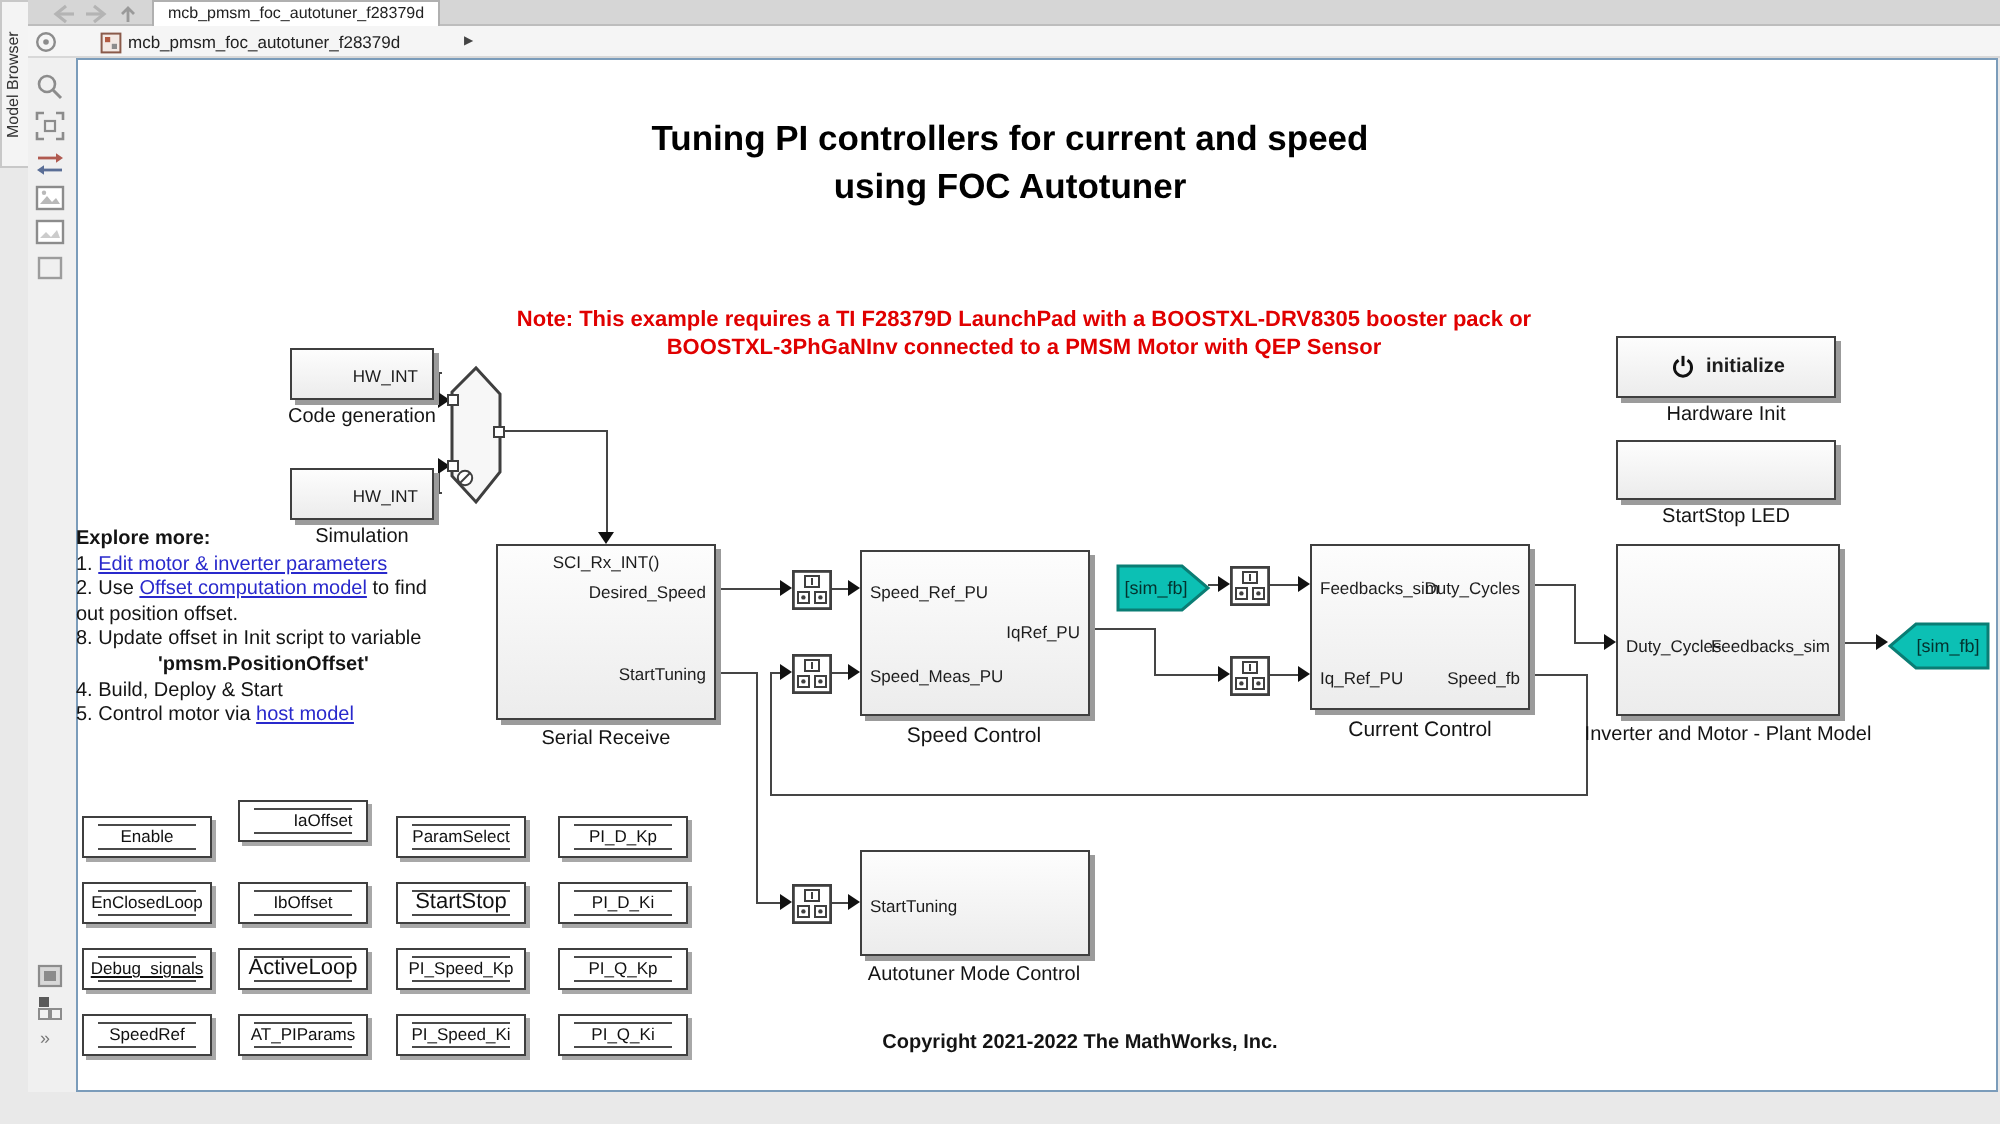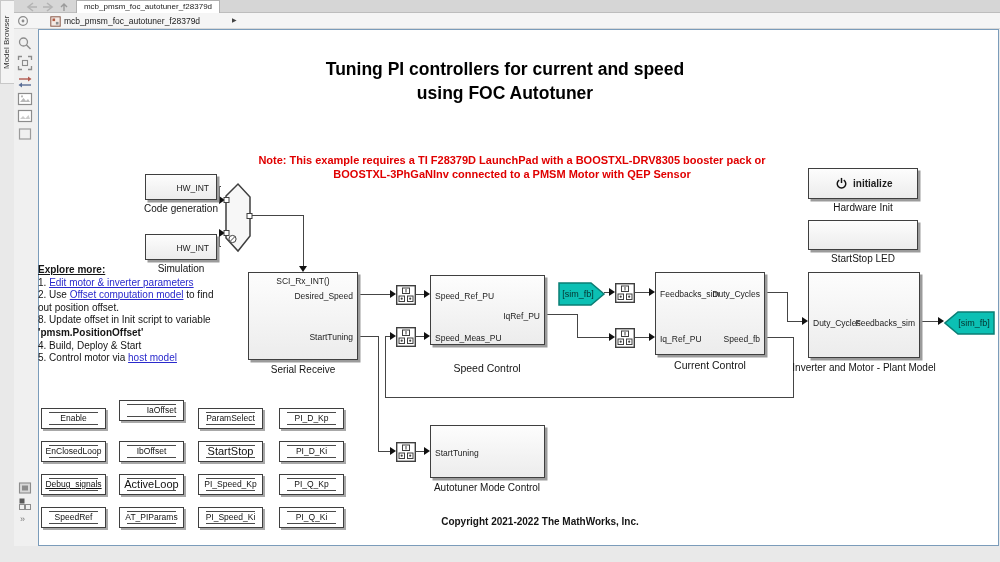--- a/index.html
+++ b/index.html
@@ -51,24 +51,24 @@
   .ds-big { font-size:11px; }
 
   .title { position:absolute; left:255px; top:57px; width:500px; text-align:center;
            font-size:17.5px; font-weight:bold; color:#000; line-height:24px; z-index:3; }
   .note  { position:absolute; left:238px; top:154px; width:548px; text-align:center;
            font-size:11px; font-weight:bold; color:#e00000; line-height:13.5px; z-index:3; }
   .copyright { position:absolute; left:395px; top:516px; width:290px; text-align:center;
                font-size:10px; color:#141414; z-index:3;font-weight:bold; }
   .explore { position:absolute; left:38px; top:264px; width:190px; font-size:10px;
              color:#141414; line-height:12.6px; z-index:3; }
-  .explore .hd { font-weight:bold; text-decoration:underline; }
+  .explore .hd { font-weight:bold; }
   .lnk { color:#2929cc; text-decoration:underline; cursor:pointer; }
   .bold { font-weight:bold; }
-  .indent { padding-left:0; }
+  .indent { padding-left:0;margin-left:41px; }
 
   .ti { position:absolute; left:17px; width:16px; height:16px; z-index:5; }
   .nav-ic { position:absolute; top:2px; width:12px; height:10px; }
   .chev { position:absolute; left:20px; top:514px; font-size:9px; color:#777; z-index:5; }
   .sb-zoom { position:absolute; left:480px; top:3px; width:60px; text-align:center; }
   .sb-solver { position:absolute; right:12px; top:3px; color:#2a5db0; }
   .sb-ready { position:absolute; left:8px; top:3px; }
 </style>
 </head>
 <body>
@@ -188,21 +188,21 @@
       </g>
   </svg>
 
   <div class="blk" style="left:248px;top:272px;width:110px;height:88px;">
     <span class="toplab">SCI_Rx_INT()</span>
     <span class="pl" style="right:4px;top:18px;">Desired_Speed</span>
     <span class="pl" style="right:4px;top:59px;">StartTuning</span>
   </div>
   <div class="cap" style="left:253px;top:364px;width:100px;">Serial Receive</div>
 
-  <div class="blk" style="left:430px;top:275px;width:115px;height:70px;">
+  <div class="blk" style="left:430px;top:275px;width:115px;height:83px;">
     <span class="pl" style="left:4px;top:15px;">Speed_Ref_PU</span>
     <span class="pl" style="left:4px;top:57px;">Speed_Meas_PU</span>
     <span class="pl" style="right:4px;top:35px;">IqRef_PU</span>
   </div>
   <div class="cap" style="left:437px;top:362px;width:100px;font-size:10.5px;">Speed Control</div>
 
   <div class="blk" style="left:655px;top:272px;width:110px;height:83px;">
     <span class="pl" style="left:4px;top:16px;">Feedbacks_sim</span>
     <span class="pl" style="left:4px;top:61px;">Iq_Ref_PU</span>
     <span class="pl" style="right:4px;top:16px;">Duty_Cycles</span>

